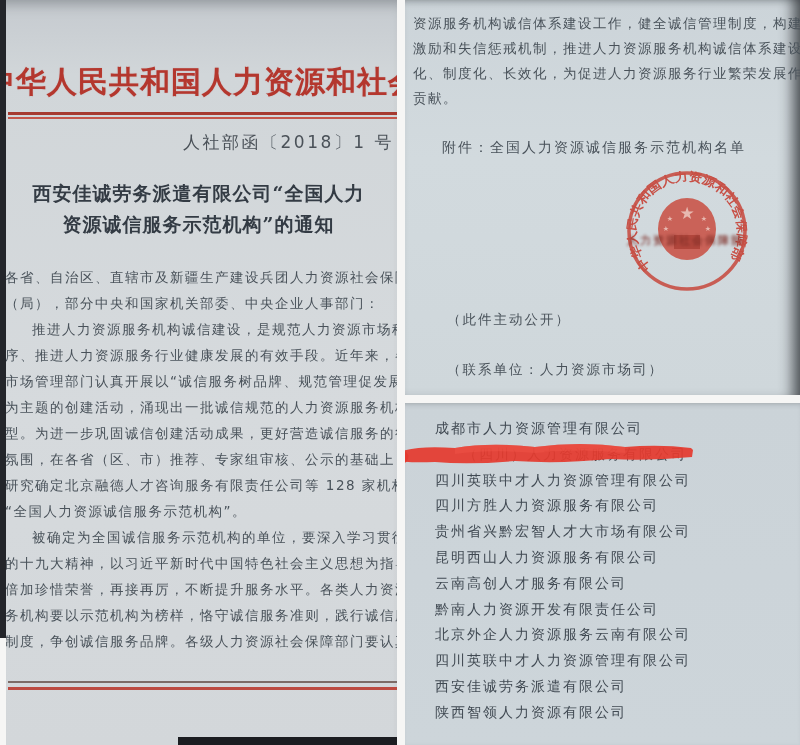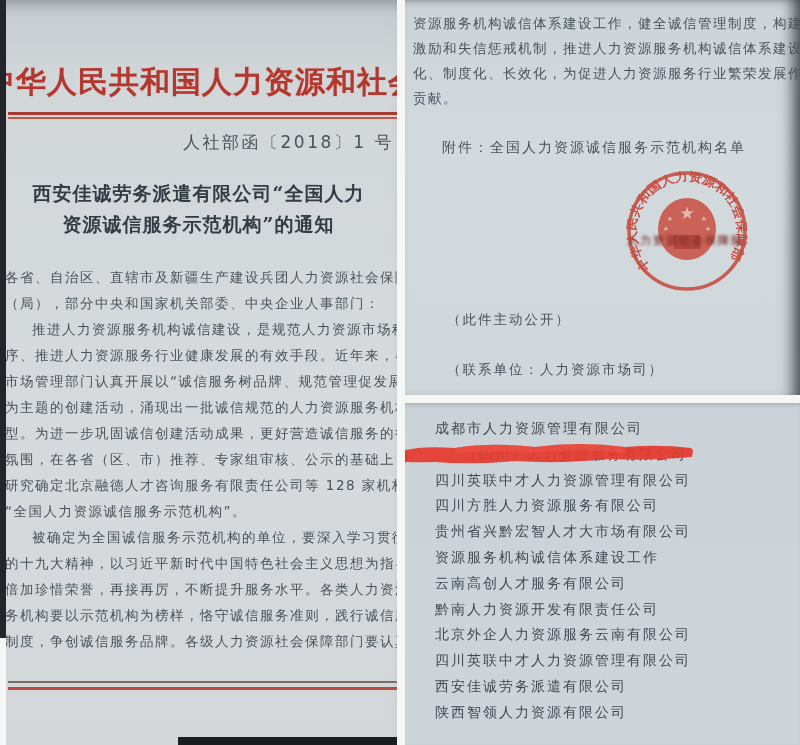--- a/index.html
+++ b/index.html
@@ -172,21 +172,21 @@
   </section>
 
   <section class="page-rb">
     <div class="rb-list">
 
     <div class="line">成都市人力资源管理有限公司</div>
         <div class="line redacted">（四川）人力资源服务有限公司</div>
         <div class="line">四川英联中才人力资源管理有限公司</div>
         <div class="line">四川方胜人力资源服务有限公司</div>
         <div class="line">贵州省兴黔宏智人才大市场有限公司</div>
-        <div class="line">资源服务机构诚信体系建设工作</div>
+        <div class="line">昆明西山人力资源服务有限公司</div>
         <div class="line">云南高创人才服务有限公司</div>
         <div class="line">黔南人力资源开发有限责任公司</div>
         <div class="line">北京外企人力资源服务云南有限公司</div>
         <div class="line">四川英联中才人力资源管理有限公司</div>
         <div class="line">西安佳诚劳务派遣有限公司</div>
         <div class="line">陕西智领人力资源有限公司</div>
       </div>
     <svg class="marker" viewBox="0 0 312 40">
       <circle cx="7" cy="24" r="6.5" fill="#e43a2e" opacity="0.95"></circle>
       <path d="M 2 20

